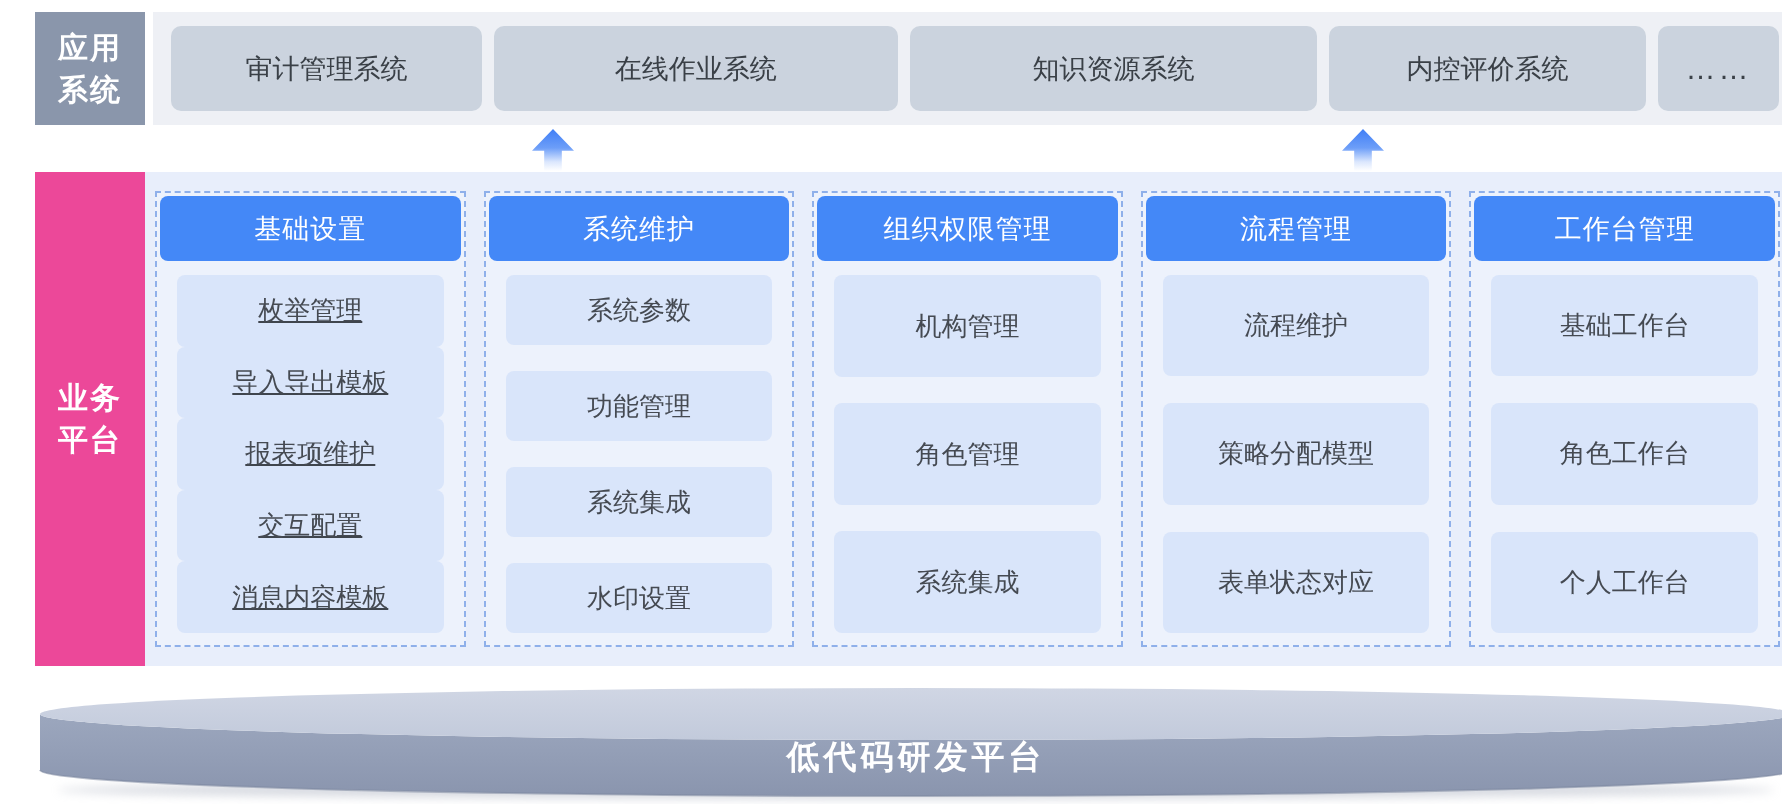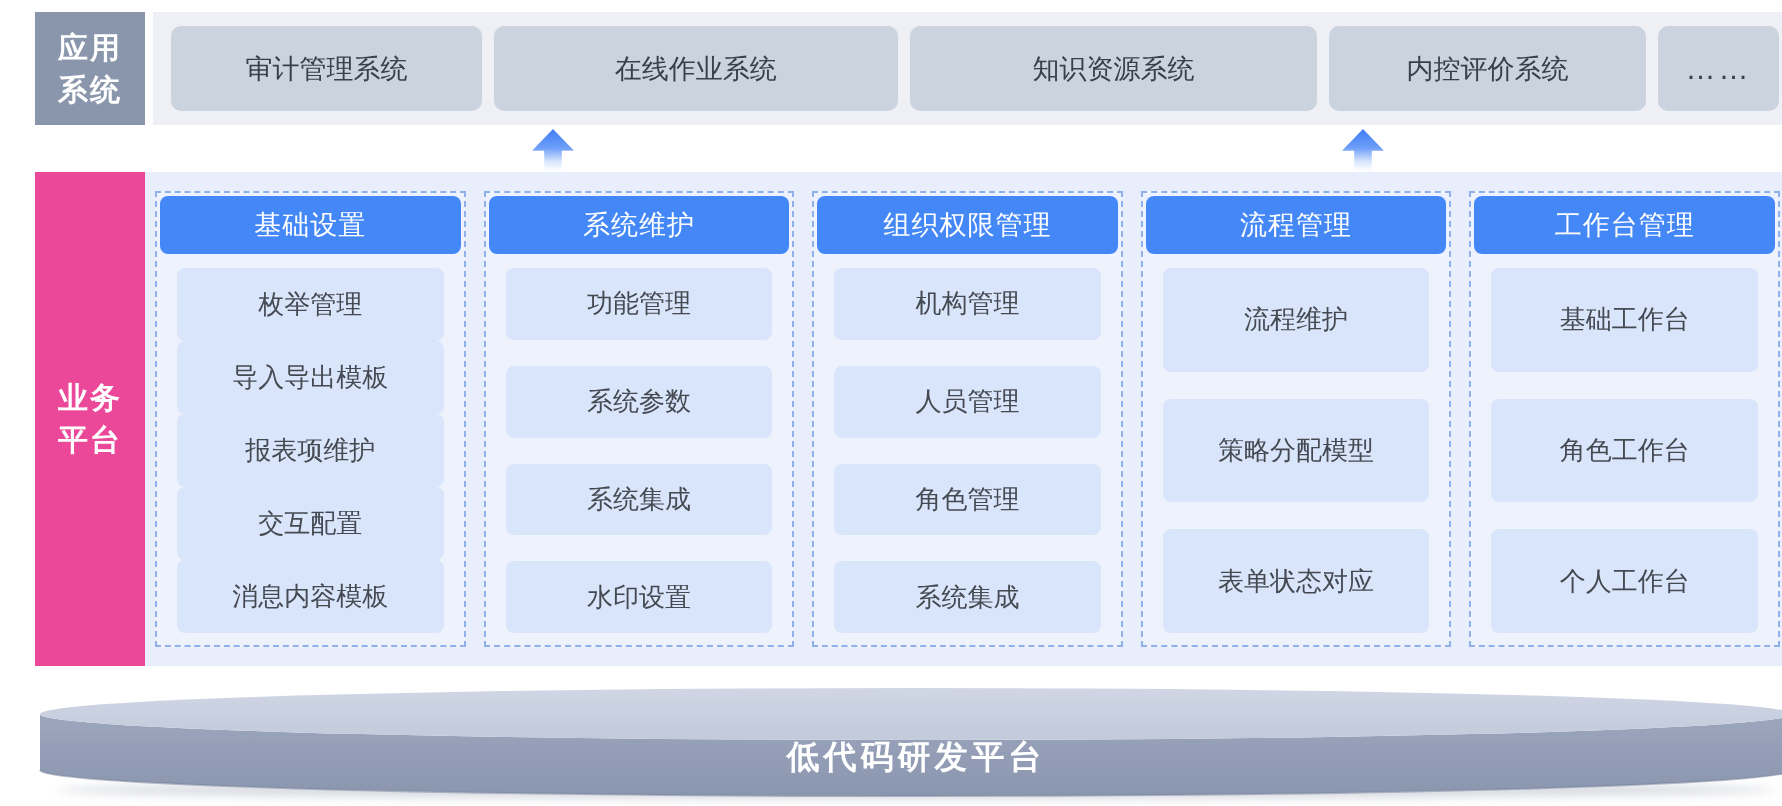--- a/index.html
+++ b/index.html
@@ -41,34 +41,34 @@
   .biz-label{background:#ec4899;}
   .platform-main{
     flex:1;background:#e8eefb;display:flex;gap:18px;
     padding:19px 17px 19px 10px;box-sizing:border-box;
   }
   .col{
     flex:1;border:2px dashed #8fb0ea;background:#edf2fc;
     display:flex;flex-direction:column;box-sizing:border-box;padding:3px 3px 12px 3px;
   }
   .col-header{
-    height:58px;flex:none;background:#4488f7;border-radius:8px;
+    height:65px;flex:none;background:#4488f7;border-radius:8px;
     display:flex;align-items:center;justify-content:center;
     color:#ffffff;font-size:27px;letter-spacing:1px;
   }
   .col-items{
     flex:1;display:flex;flex-direction:column;justify-content:space-between;
     margin:14px 17px 0 17px;
   }
   .item{
     flex:1;background:#d9e5fa;border-radius:8px;
     display:flex;align-items:center;justify-content:center;
     font-size:26px;color:#454a52;
   }
-  .col.c0 .col-items{row-gap:0;}
+  .col.c0 .col-items{row-gap:0;text-decoration:underline;}
   .col.c1 .col-items,.col.c2 .col-items{row-gap:26px;}
   .col.c3 .col-items,.col.c4 .col-items{row-gap:27px;}
   
   .disc-wrap{margin-top:18px;}
   .disc-wrap svg{display:block;margin:0 auto;}
   .disc-text{font-family:"Liberation Sans",sans-serif;font-weight:bold;font-size:33px;letter-spacing:4px;}
 </style>
 </head>
 <body>
 
@@ -112,32 +112,31 @@
           <div class="item">导入导出模板</div>
           <div class="item">报表项维护</div>
           <div class="item">交互配置</div>
           <div class="item">消息内容模板</div>
         </div>
       </div>
 
       <div class="col c1">
         <div class="col-header">系统维护</div>
         <div class="col-items">
+          <div class="item">系统参数</div>
           <div class="item">功能管理</div>
-          <div class="item">系统参数</div>
           <div class="item">系统集成</div>
           <div class="item">水印设置</div>
         </div>
       </div>
 
       <div class="col c2">
         <div class="col-header">组织权限管理</div>
         <div class="col-items">
           <div class="item">机构管理</div>
-          <div class="item">人员管理</div>
           <div class="item">角色管理</div>
           <div class="item">系统集成</div>
         </div>
       </div>
 
       <div class="col c3">
         <div class="col-header">流程管理</div>
         <div class="col-items">
           <div class="item">流程维护</div>
           <div class="item">策略分配模型</div>

